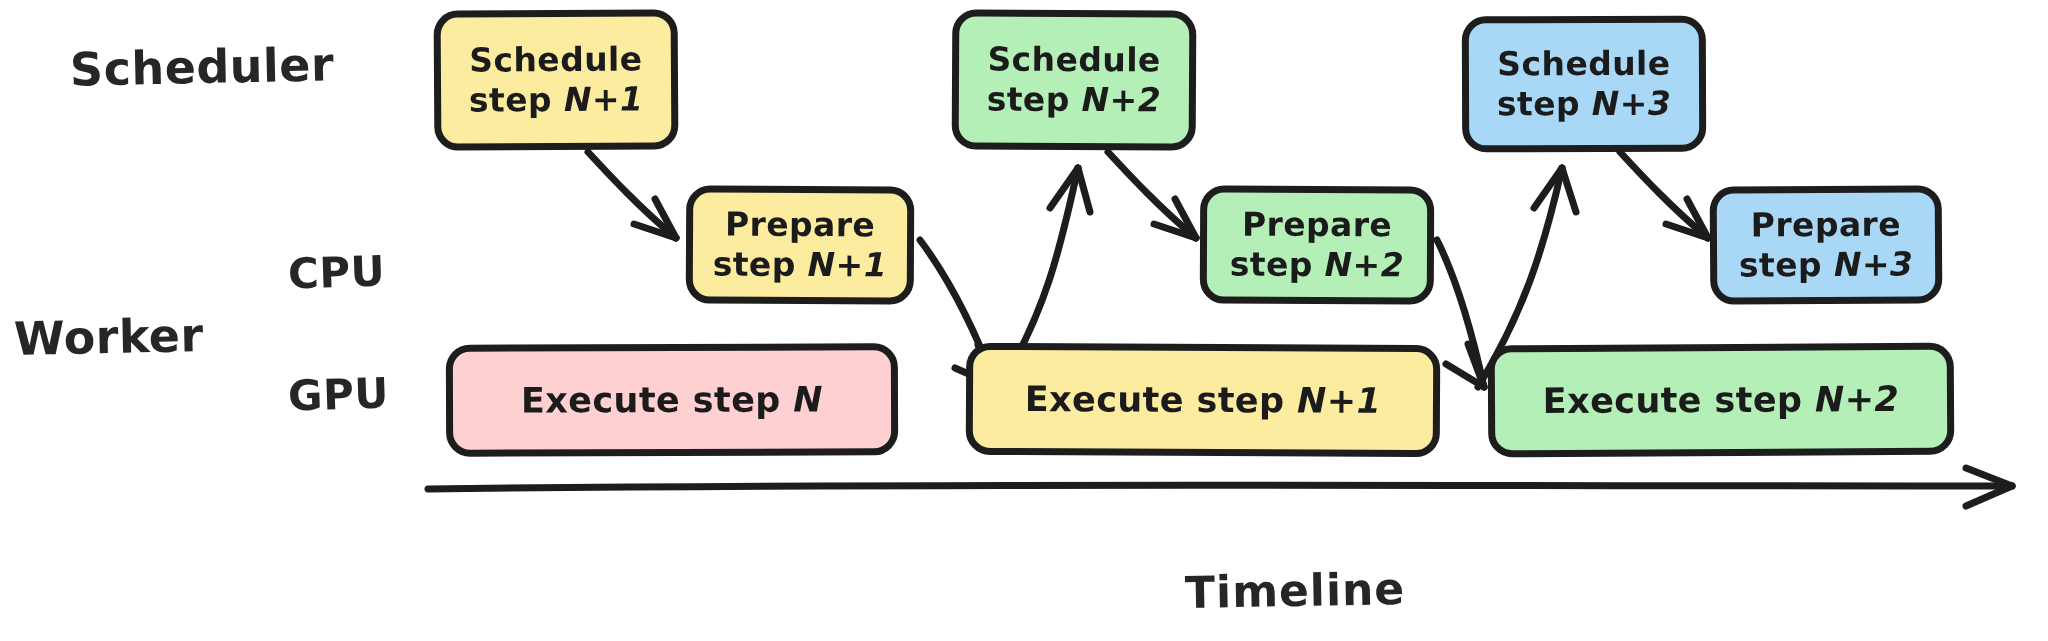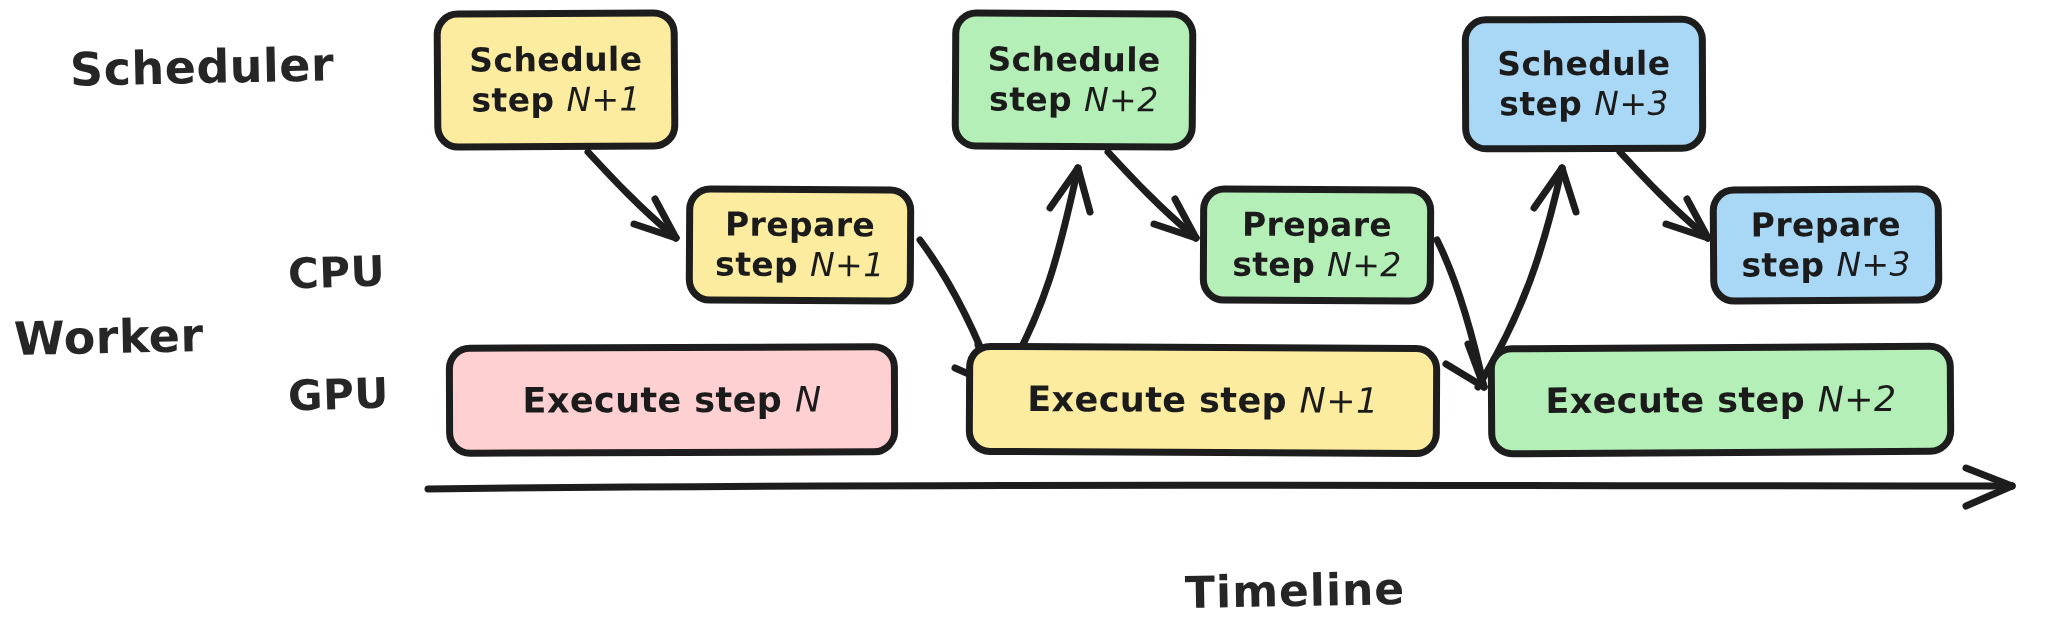--- a/index.html
+++ b/index.html
@@ -60,21 +60,21 @@
     line-height: 1.22;
     text-align: center;
     letter-spacing: 0.4px;
     white-space: nowrap;
   }
   .box .ln { display: block; }
   .box.single { font-size: 35px; }
 
   .box em {
     font-style: italic;
-    font-weight: 400;
+    font-weight: 700;
   }
 
   
   .j1 { transform: rotate(-0.35deg); }
   .j2 { transform: rotate(0.3deg); }
   .j3 { transform: rotate(-0.2deg); }
   .j4 { transform: rotate(0.25deg); }
 
   
   svg.overlay {

